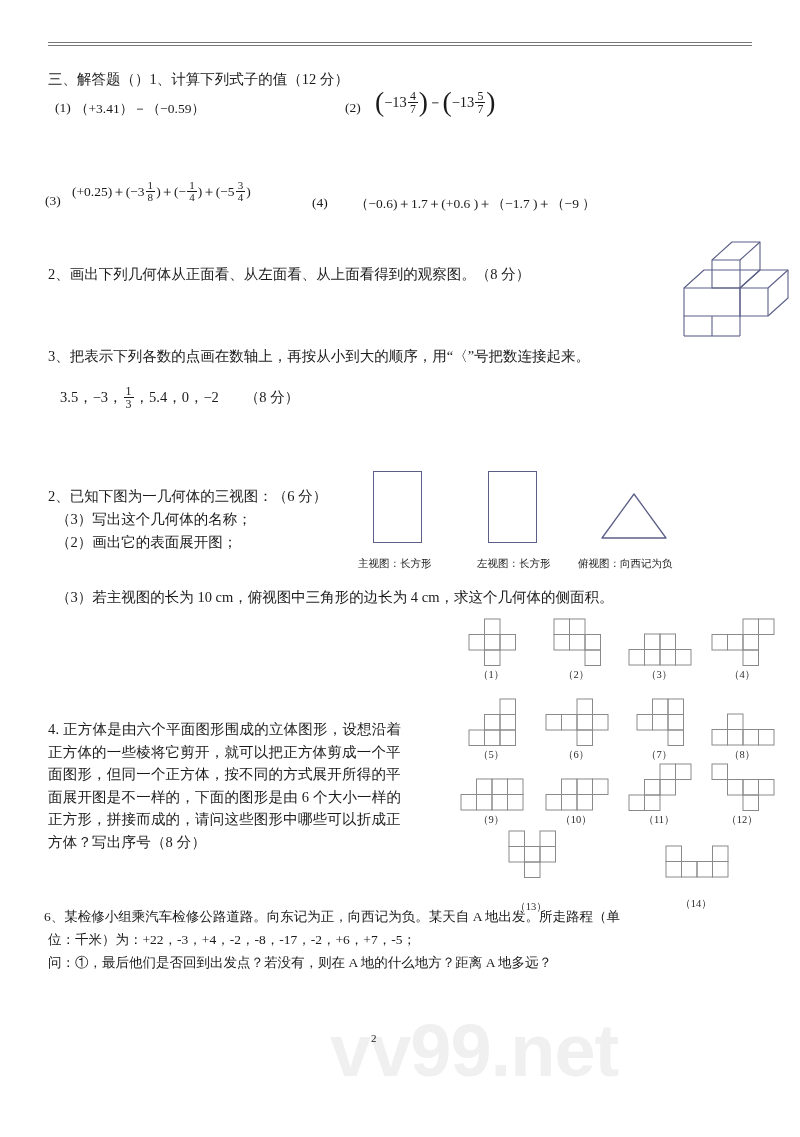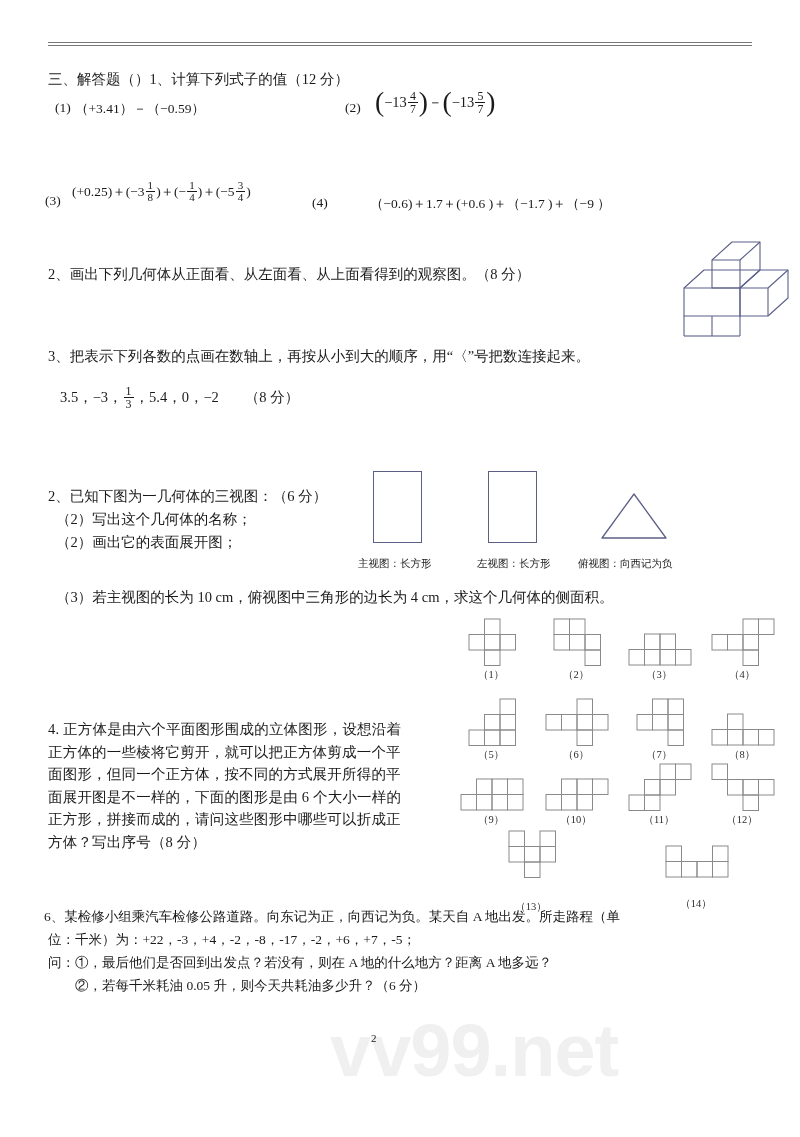--- a/index.html
+++ b/index.html
@@ -158,21 +158,21 @@
       <span>)＋(−5</span>
       <span class="frac">
         <span class="num">3</span>
         <span class="den">4</span>
       </span>
       <span>)</span>
     </span>
   </div>
 
   <div class="txt s13" style="left:312px;top:195px;">(4)</div>
-  <div class="txt s13" style="left:355px;top:195px;margin-left:15px;">（−0.6)＋1.7＋(+0.6 )＋（−1.7 )＋（−9 ）</div>
+  <div class="txt s13" style="left:355px;top:195px;">（−0.6)＋1.7＋(+0.6 )＋（−1.7 )＋（−9 ）</div>
 
   <div class="txt s14" style="left:48px;top:265px;">2、画出下列几何体从正面看、从左面看、从上面看得到的观察图。（8 分）</div>
 
   <div class="blk" style="left:660px;top:228px;">
     <svg width="140" height="112" viewBox="0 0 140 112">
       <g fill="none" stroke="#5b5f87" stroke-width="1.1" stroke-linejoin="round">
 
         <path d="M52,32 L72,14 L100,14 L100,42 L80,60 L52,60 Z"></path>
         <path d="M52,32 L80,32 L80,60"></path>
         <path d="M80,32 L100,14"></path>
@@ -199,21 +199,21 @@
       <span class="frac">
         <span class="num">1</span>
         <span class="den">3</span>
       </span>
       <span>，5.4，0，−2</span>
       <span style="margin-left:26px;">（8 分）</span>
     </span>
   </div>
 
   <div class="txt s14" style="left:48px;top:487px;">2、已知下图为一几何体的三视图：（6 分）</div>
-  <div class="txt s14" style="left:56px;top:510px;">（2）写出这个几何体的名称；</div>
+  <div class="txt s14" style="left:56px;top:510px;">（3）写出这个几何体的名称；</div>
   <div class="txt s14" style="left:56px;top:533px;">（2）画出它的表面展开图；</div>
   <div class="txt s14" style="left:56px;top:588px;">（3）若主视图的长为 10 cm，俯视图中三角形的边长为 4 cm，求这个几何体的侧面积。</div>
 
   <div class="rectview" style="left:373px;top:471px;width:47px;height:70px;"></div>
   <div class="rectview" style="left:488px;top:471px;width:47px;height:70px;"></div>
   <div class="blk" style="left:598px;top:490px;">
     <svg width="72" height="52" viewBox="0 0 72 52">
       <polygon points="36,4 68,48 4,48" fill="none" stroke="#5b5f87" stroke-width="1.3" stroke-linejoin="round"></polygon>
     </svg>
   </div>
@@ -375,17 +375,16 @@
           <rect x="32" y="16.5" width="15.5" height="15.5" fill="none" stroke="#8a8a8a" stroke-width="1"></rect>
           <rect x="47.5" y="16.5" width="15.5" height="15.5" fill="none" stroke="#8a8a8a" stroke-width="1"></rect>
         </svg>
       </div>
       <div class="netlabel" style="left: 205px; top: 272px; width: 72px; margin-top: 17px;">（14）</div>
     </div>
 
   <div class="txt s13" style="left:44px;top:908px;">6、某检修小组乘汽车检修公路道路。向东记为正，向西记为负。某天自 A 地出发。所走路程（单</div>
   <div class="txt s13" style="left:48px;top:931px;">位：千米）为：+22，-3，+4，-2，-8，-17，-2，+6，+7，-5；</div>
   <div class="txt s13" style="left:48px;top:954px;">问：①，最后他们是否回到出发点？若没有，则在 A 地的什么地方？距离 A 地多远？</div>
-  <div class="txt s13" style="left:75px;top:977px;">②，若每千米耗油 0.05 升，则今天共耗油多少升？（6 分）</div>
 
   <div class="pagenum">2</div>
 
 </div>
 
 </body></html>

